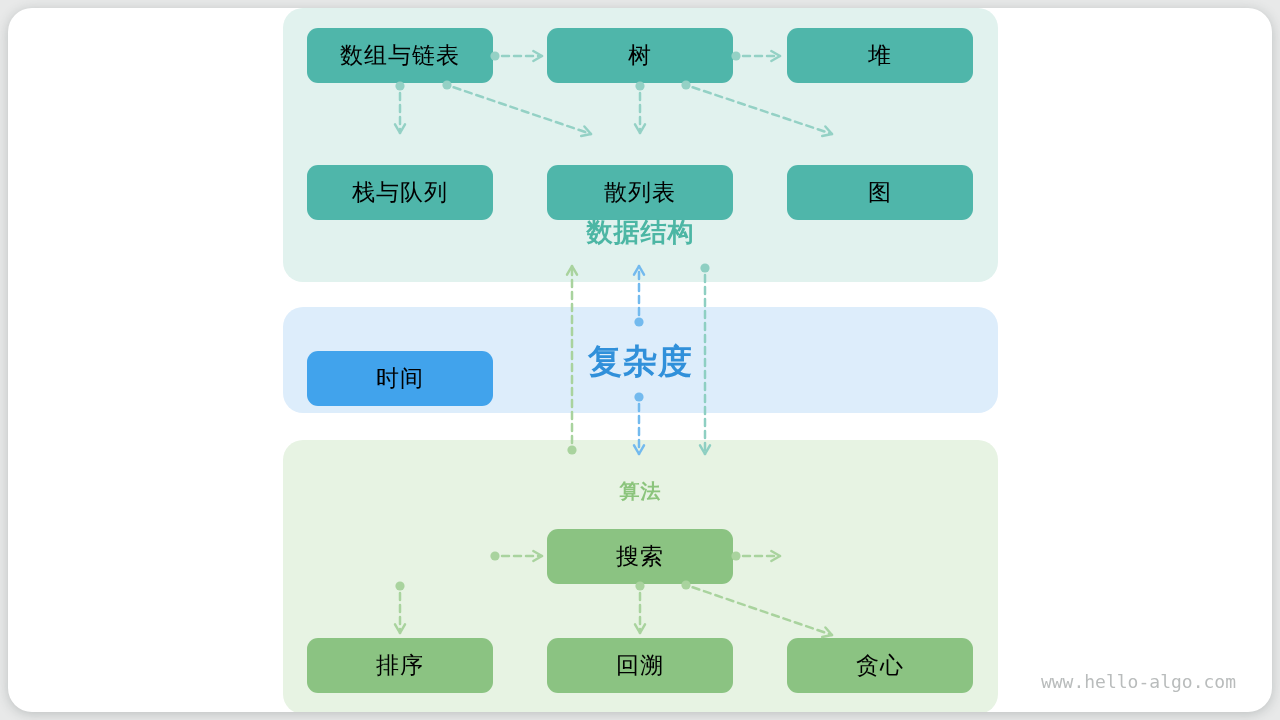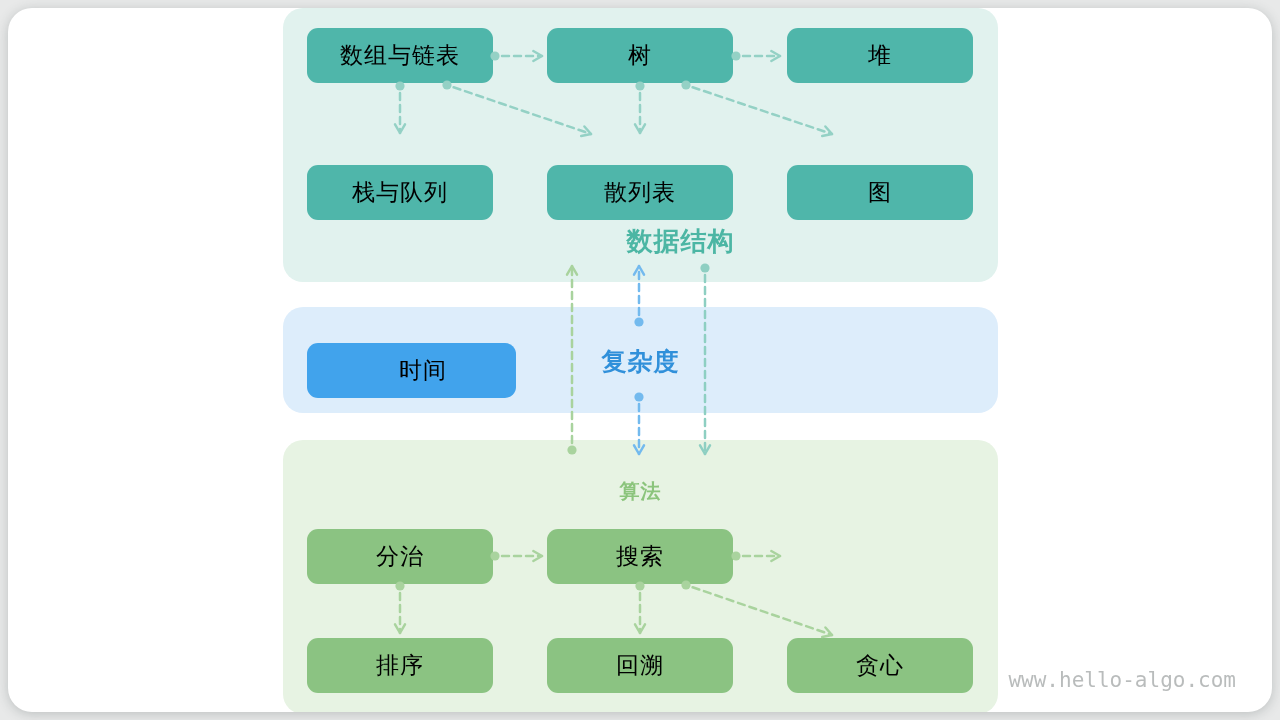--- a/index.html
+++ b/index.html
@@ -10,28 +10,28 @@
   .p-ds{top:0;height:274px;background:#e1f2ee;}
   .p-cx{top:299px;height:106px;background:#ddedfb;}
   .p-al{top:432px;height:274px;background:#e7f3e3;}
   .node{position:absolute;width:186px;height:55px;border-radius:11px;display:flex;
         align-items:center;justify-content:center;color:#000000;font-size:23px;font-weight:500;
         letter-spacing:1px;}
   .teal{background:#4fb6aa;}
   .blue{background:#41a3ec;}
   .green{background:#8bc382;}
   .cx1{left:299px;}.cx2{left:539px;}.cx3{left:779px;}
-  .ry1{top:20px;}.ry2{top:130px;margin-top:27px;}.ryc{top:335px;padding-left:23px;}.ry3{top:521px;}.ry4{top:630px;}
+  .ry1{top:20px;}.ry2{top:130px;margin-top:27px;}.ryc{top:343px;}.ry3{top:521px;}.ry4{top:630px;}
   .panel-title{position:absolute;left:275px;width:715px;text-align:center;font-weight:bold;
         line-height:30px;letter-spacing:1px;}
-  .t-ds{top:218px;font-size:26px;color:#4cb6a4;margin-left:40px;}
-  .t-cx{top:338px;font-size:25px;color:#3090da;}
+  .t-ds{top:209px;font-size:26px;color:#4cb6a4;}
+  .t-cx{top:338px;font-size:34px;color:#3090da;}
   .t-al{top:468px;font-size:20px;color:#8bc47c;}
   .edges{position:absolute;left:0;top:0;width:1280px;height:720px;pointer-events:none;}
-  .watermark{position:absolute;right:36px;bottom:20px;color:#b9bcbc;font-size:21px;
+  .watermark{position:absolute;right:36px;bottom:20px;color:#b9bcbc;font-size:18px;
         font-family:"DejaVu Sans Mono","Liberation Mono",monospace;}
 </style>
 </head>
 <body>
 
 <div class="stage">
   <div class="card">
 
     <section class="panel p-ds"></section>
     <section class="panel p-cx"></section>
@@ -42,21 +42,20 @@
     <div class="node teal cx3 ry1">堆</div>
     <div class="node teal cx1 ry2">栈与队列</div>
     <div class="node teal cx2 ry2">散列表</div>
     <div class="node teal cx3 ry2">图</div>
     <div class="panel-title t-ds">数据结构</div>
 
     <div class="node blue cx1 ryc">时间</div>
     <div class="panel-title t-cx">复杂度</div>
 
     <div class="panel-title t-al">算法</div>
-    <div class="node green cx1 ry3">分治</div>
     <div class="node green cx2 ry3">搜索</div>
     <div class="node green cx1 ry4">排序</div>
     <div class="node green cx2 ry4">回溯</div>
     <div class="node green cx3 ry4">贪心</div>
 
     <div class="watermark">www.hello-algo.com</div>
   </div>
 
   <svg class="edges" viewBox="0 0 1280 720" xmlns="http://www.w3.org/2000/svg">
       <g>

